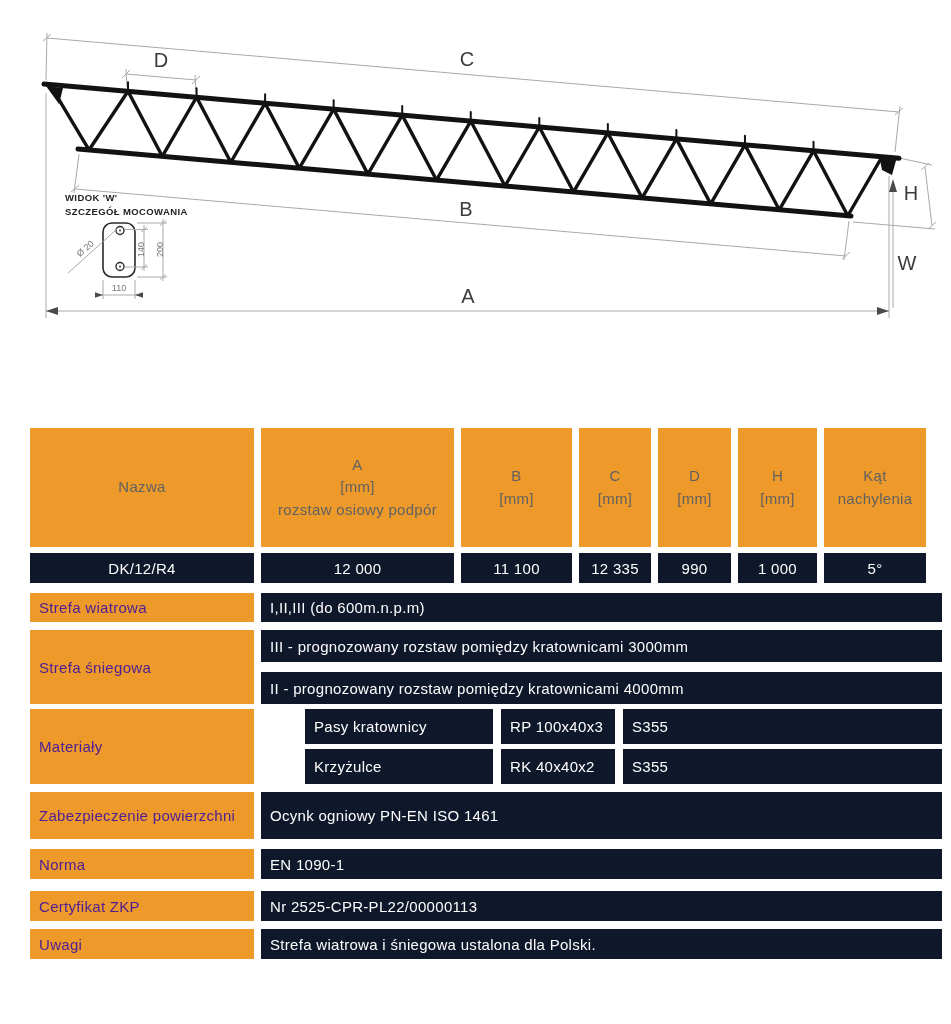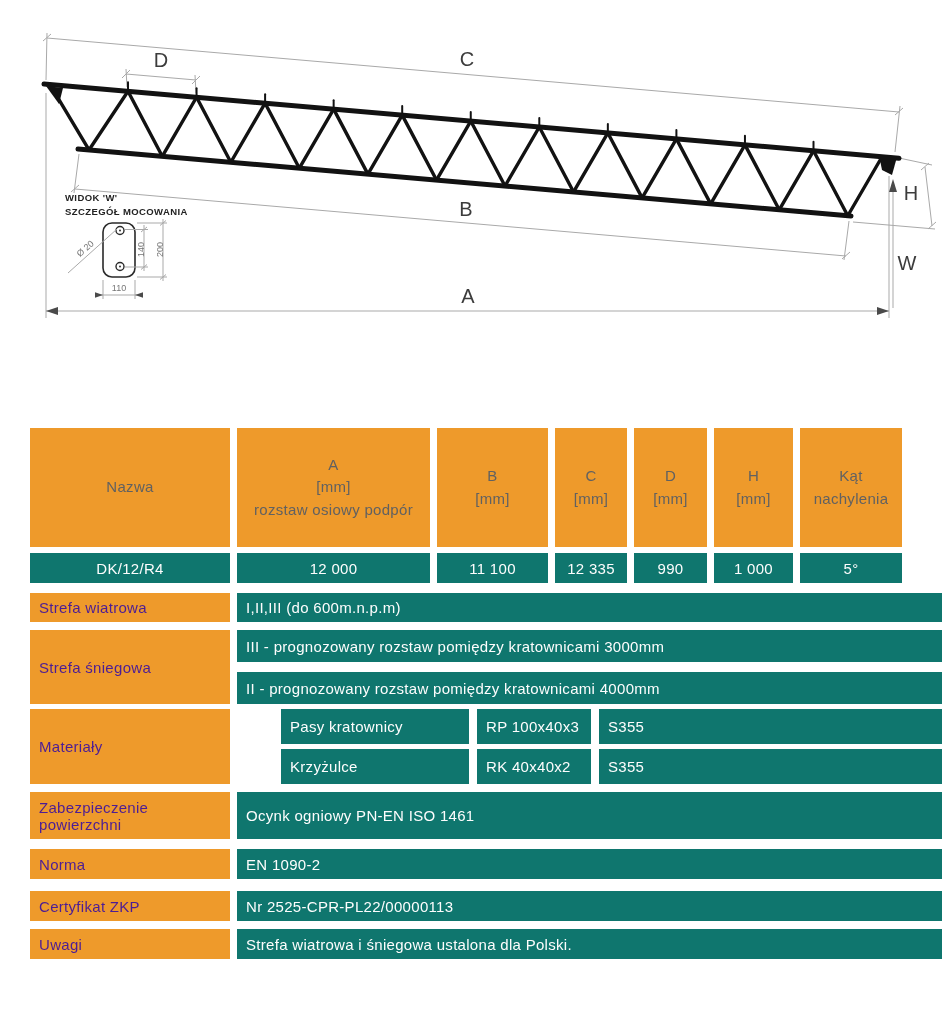--- a/index.html
+++ b/index.html
@@ -14,25 +14,25 @@
   .detail-title { font-size:9.5px; font-weight:600; fill:#222; letter-spacing:.4px; }
   .detail-dim  { font-size:9px; fill:#777; }
   .arrow { fill:#4a4a4a; }
   .support { fill:#121212; }
 
   
   .spec-table { margin:13px 0 0 30px; width:912px; font-size:15px; letter-spacing:.3px; }
   .trow { display:flex; gap:7px; }
   .cell { display:flex; align-items:center; padding-left:9px; }
   .orange { background:#EE9A2B; color:#4c1d95; }
-  .gray   { background:#0f766e; color:#fdfdfd; }
+  .gray   { background:#0f172a; color:#fdfdfd; }
   .hdr    { color:#616161; justify-content:center; text-align:center;
             padding-left:0; white-space:pre-line; line-height:1.5; }
   .center { justify-content:center; padding-left:0; }
-  .c1{width:200px} .c2{width:193px} .c3{width:111px} .c4{width:72px}
+  .c1{width:224px} .c2{width:193px} .c3{width:111px} .c4{width:72px}
   .c5{width:73px}  .c6{width:79px}  .c7{width:102px}
   .grow { flex:1; }
   .h-header{height:119px} .h30{height:30px} .h29{height:29px}
   .h32{height:32px} .h35{height:35px} .h47{height:47px} .h48{height:48px}
   .mt6{margin-top:6px} .mt5{margin-top:5px} .mt8{margin-top:8px}
   .mt10{margin-top:10px} .mt12{margin-top:12px}
   .subcol { display:flex; flex-direction:column; flex:1; }
   .sg6{gap:10px} .sg5{gap:5px}
   .subrow { display:flex; gap:8px;padding-left:44px; }
   .w188{width:188px} .w114{width:114px}
@@ -231,21 +231,21 @@
       </div>
     </div>
 
     <div class="trow mt8">
       <div class="cell orange c1 h47">Zabezpieczenie powierzchni</div>
       <div class="cell gray grow h47">Ocynk ogniowy PN-EN ISO 1461</div>
     </div>
 
     <div class="trow mt10">
       <div class="cell orange c1 h30">Norma</div>
-      <div class="cell gray grow h30">EN 1090-2</div>
+      <div class="cell gray grow h30">EN 1090-1</div>
     </div>
 
 
     <div class="trow mt12">
       <div class="cell orange c1 h30">Certyfikat ZKP</div>
       <div class="cell gray grow h30">Nr 2525-CPR-PL22/00000113</div>
     </div>
 
     <div class="trow mt8">
       <div class="cell orange c1 h30">Uwagi</div>

